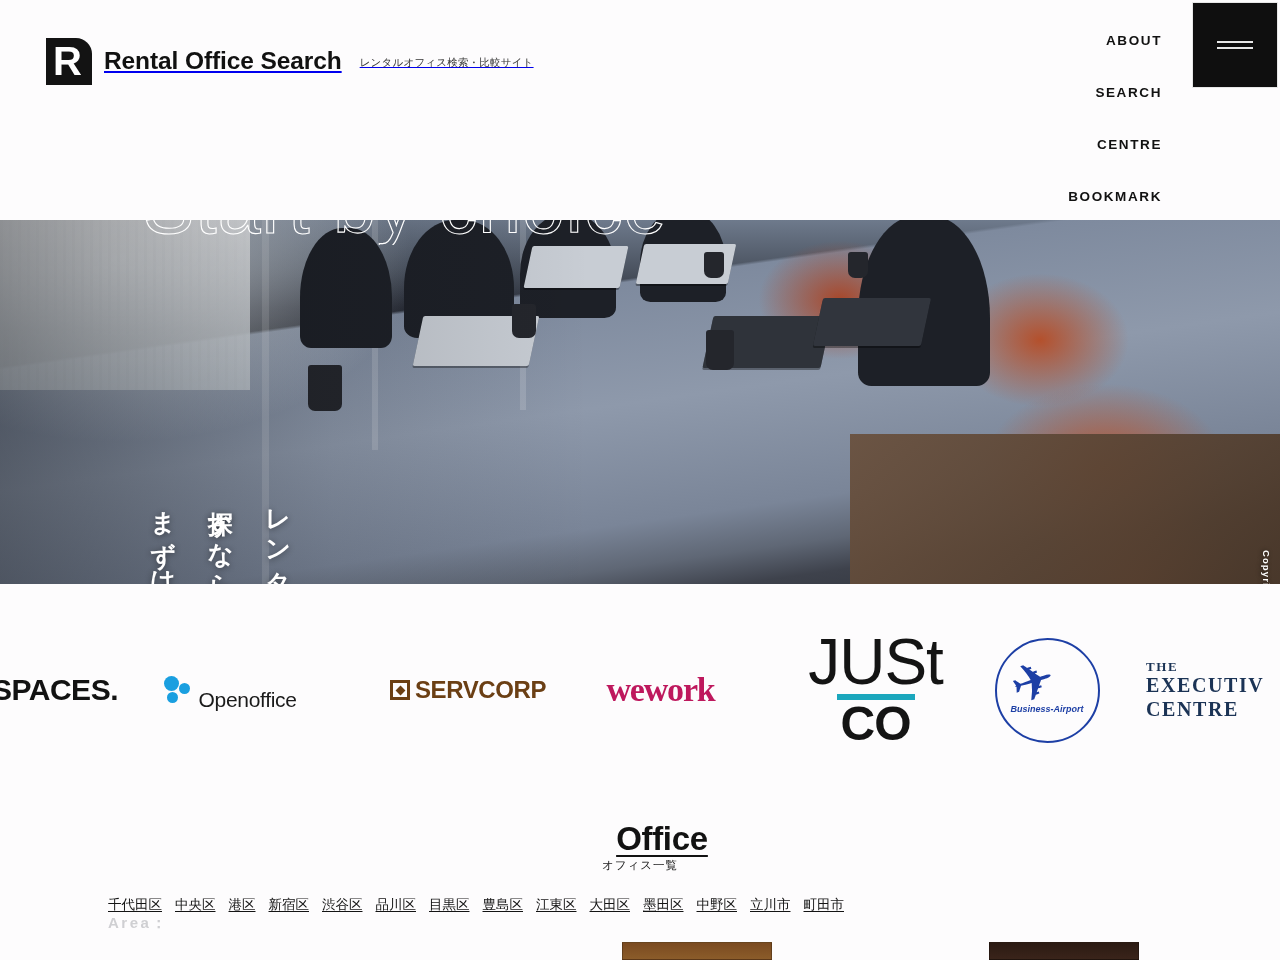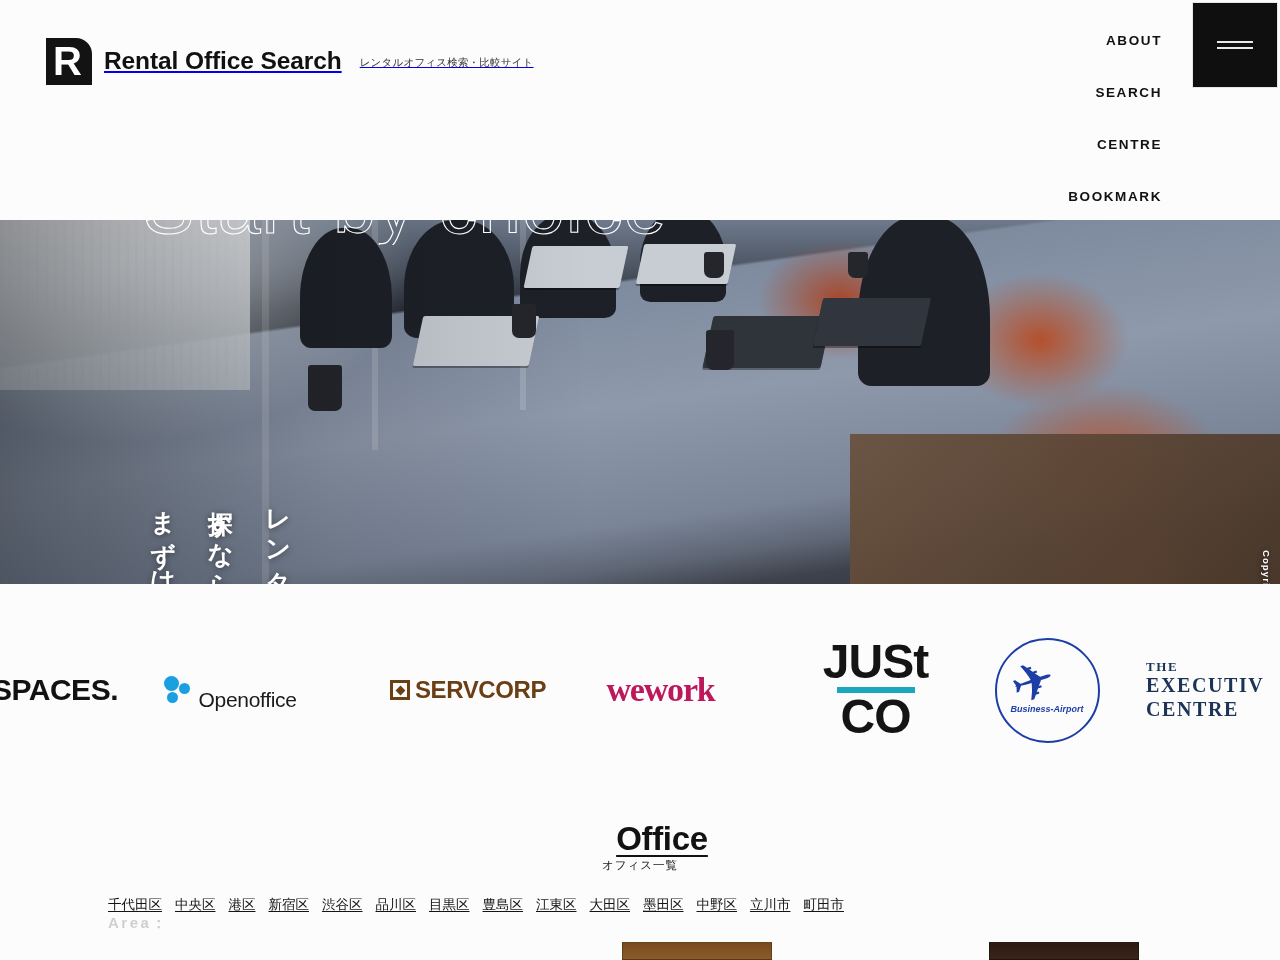--- a/index.html
+++ b/index.html
@@ -142,21 +142,21 @@
   .lg-open .dots i:nth-child(1){ width:15px; height:15px; left:0; top:1px; }
   .lg-open .dots i:nth-child(2){ width:11px; height:11px; left:15px; top:8px; }
   .lg-open .dots i:nth-child(3){ width:11px; height:11px; left:3px; top:17px; }
   .lg-open .nm { font-size:21px; color:#1b1b1b; letter-spacing:-0.3px;margin-top:20px; }
   .lg-serv { width:170px; display:flex; align-items:center; gap:5px; }
   .lg-serv .sqi { width:20px; height:20px; border:3px solid #6b3f14; display:flex; align-items:center; justify-content:center; flex:none; }
   .lg-serv .sqi b { width:7px; height:7px; background:#6b3f14; display:block; transform:rotate(45deg); }
   .lg-serv .nm { font-size:24px; font-weight:bold; color:#6b3f14; letter-spacing:-0.4px; }
   .lg-we { width:150px; font-family:"Liberation Serif", serif; font-size:34px; font-weight:bold; color:#be185d; letter-spacing:-1.2px; }
   .lg-just { width:145px; text-align:center; color:#141414; }
-  .lg-just .t1 { font-size:48px; font-weight:bold; letter-spacing:-1px; line-height:.92; }
+  .lg-just .t1 { font-size:64px; font-weight:normal; letter-spacing:-1px; line-height:.92; }
   .lg-just .bar { height:6px; background:#1ba7bd; width:78px; margin:3px auto 1px; }
   .lg-just .t2 { font-size:48px; font-weight:bold; letter-spacing:-1px; line-height:.96; }
   .lg-air { width:105px; height:105px; border-radius:50%; border:2px solid #1d3fa5; position:relative; display:flex; align-items:center; justify-content:center; }
   .lg-air .plane { position:absolute; top:16px; left:14px; font-size:52px; color:#1d3fa5; line-height:1; transform:rotate(-18deg); }
   .lg-air .cap { position:absolute; bottom:27px; left:0; right:0; text-align:center; font-size:9px; font-style:italic; font-weight:bold; color:#1d3fa5; }
   .lg-tec { width:140px; margin-right:-6px; font-family:"Liberation Serif", serif; color:#1b3355; line-height:1.16; letter-spacing:1.6px; }
   .lg-tec .a { font-size:13px; font-weight:bold; }
   .lg-tec .b { font-size:20px; font-weight:bold; }
   .lg-tec .c { font-size:20px; font-weight:bold; }
 

